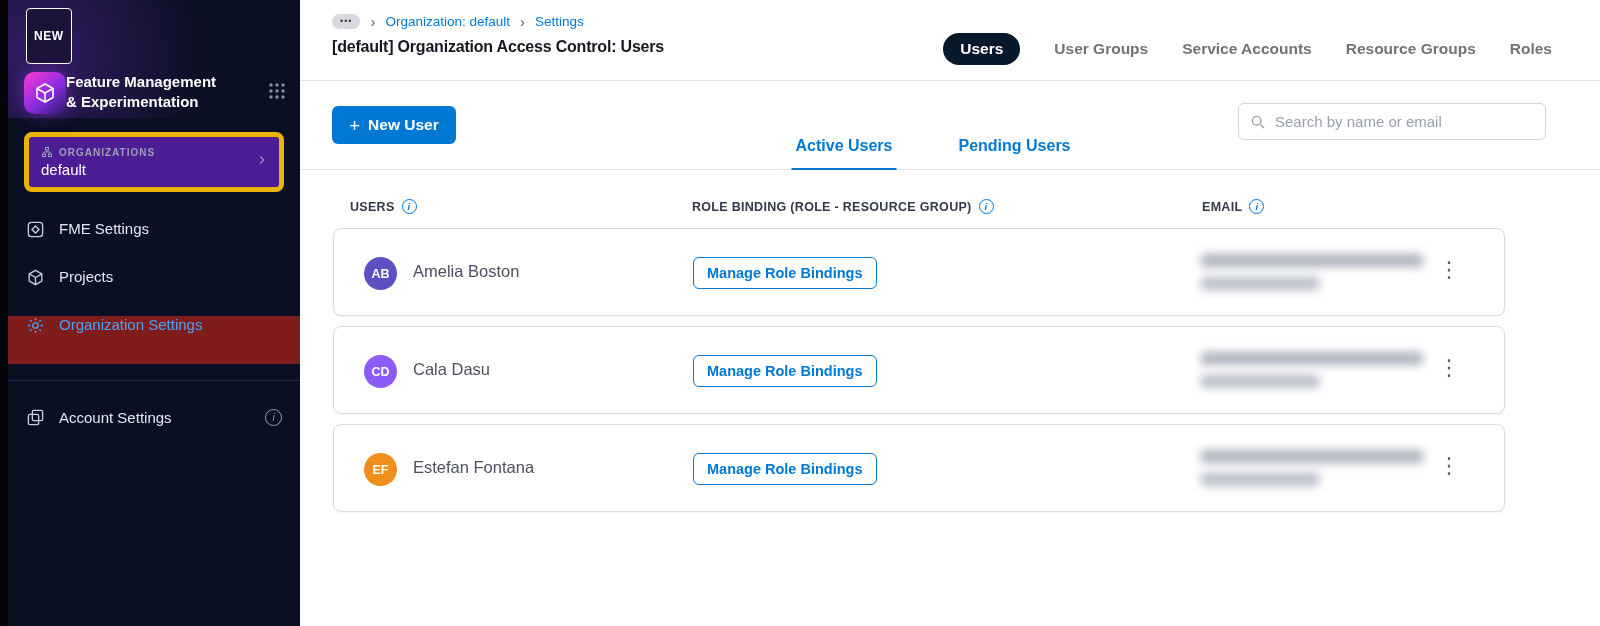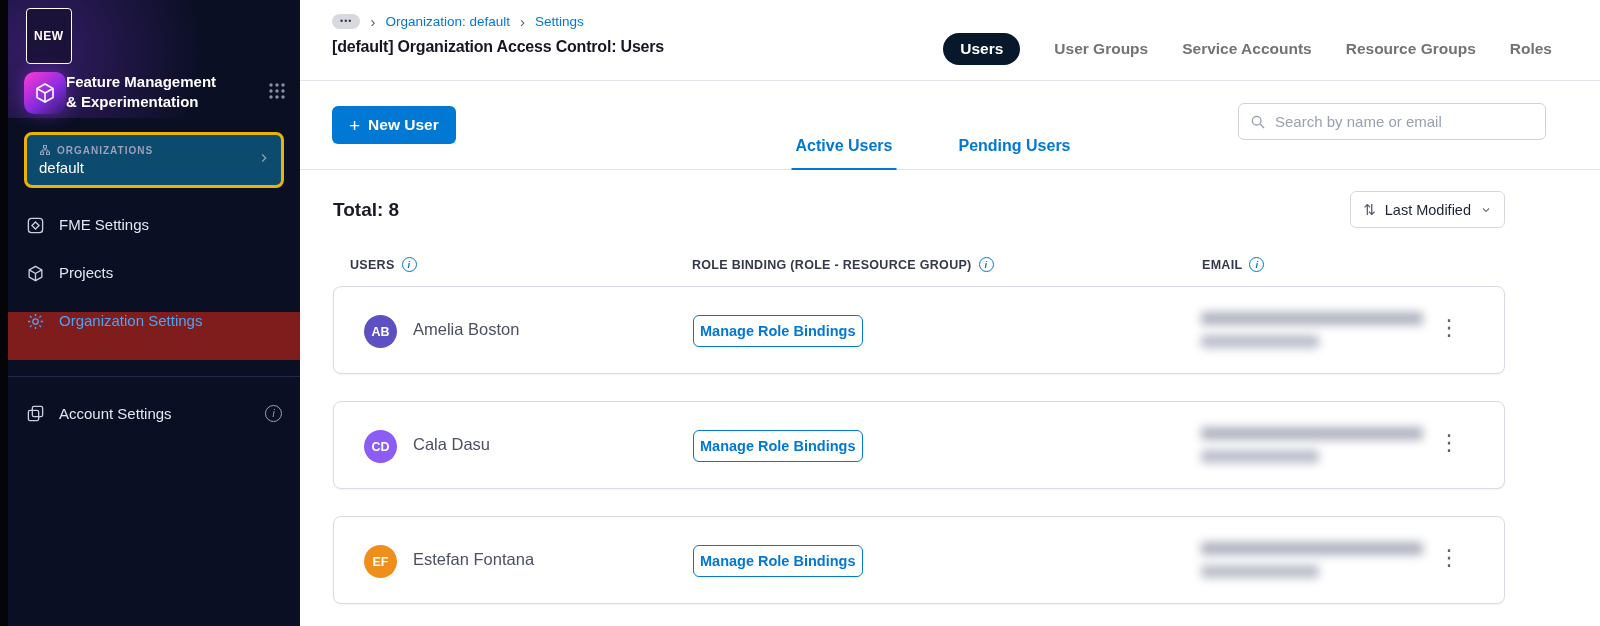--- a/index.html
+++ b/index.html
@@ -17,21 +17,21 @@
   .new-badge { display:inline-block; border:1px solid #fff; border-radius:4px; padding:20px 7px;
     font-size:12px; font-weight:700; letter-spacing:.6px; color:#fff; background:rgba(25,18,54,.9); margin:0 0 8px 2px; }
   .brand-row { display:flex; align-items:flex-start; gap:0; }
   .logo { width:42px; height:42px; border-radius:10px; flex:none;
     background:linear-gradient(140deg,#ff3bd4 0%,#8a2be2 55%,#2d1b69 100%);
     display:flex; align-items:center; justify-content:center;
     box-shadow:0 0 18px rgba(160,60,255,.45); }
   .app-title { font-size:15px; font-weight:700; line-height:1.32; color:#fff; width:152px; }
   .grid-icon { margin-left:auto; margin-top:10px; color:#8b90a3; cursor:pointer; }
 
-  .org-box { margin:14px 16px 0 16px; background:#0c4a6e; border:3px solid #eab308; border-radius:8px;
+  .org-box { margin:14px 16px 0 16px; background:#4c1d95; border:5px solid #eab308; border-radius:8px;
     padding:9px 34px 9px 12px; position:relative; cursor:pointer; }
   .org-label-row { display:flex; align-items:center; gap:6px; color:#9aa1b8; }
   .org-label { font-size:10px; font-weight:700; letter-spacing:1px; }
   .org-value { font-size:15px; color:#fff; margin-top:3px; }
   .org-chevron { position:absolute; right:10px; top:50%; transform:translateY(-50%); color:#9aa1b8; }
 
   .sb-nav { margin-top:28px; }
   .nav-item { display:flex; align-items:flex-start; gap:14px; height:48px; padding:0 18px;
     font-size:15px; color:#e2e6f0; cursor:pointer; }
   .nav-item .ni-icon { color:#c9cede; display:flex; }
@@ -85,27 +85,27 @@
   .sort-chevron { color:#6b7280; display:flex; }
 
   .table-head { position:relative; height:58px; }
   .head-cell { position:absolute; bottom:14px; display:flex; align-items:center; gap:7px;
     font-size:12.5px; font-weight:700; color:#333949; letter-spacing:.3px; white-space:nowrap; }
   .hc-users { left:50px; } .hc-role { left:392px; } .hc-email { left:902px; }
   .info-dot { width:15px; height:15px; border:1px solid #0278d5; border-radius:50%; color:#0278d5;
     font-size:9.5px; font-weight:700; font-style:italic; display:flex; align-items:center;
     justify-content:center; cursor:pointer; flex:none; }
 
-  .rows { padding:0 95px 0 33px; display:flex; flex-direction:column; gap:27px; }
+  .rows { padding:0 95px 0 33px; display:flex; flex-direction:column; gap:10px; }
   .user-row { position:relative; height:88px; background:#fff; border:1px solid #d9dbe4;
     border-radius:8px; box-shadow:0 1px 2px rgba(16,24,40,.05); }
   .avatar { position:absolute; left:30px; top:28px; width:33px; height:33px; border-radius:50%;
     color:#fff; font-size:12.5px; font-weight:700; display:flex; align-items:center; justify-content:center; }
   .user-name { position:absolute; left:79px; top:33px; font-size:16.5px; color:#4c5061; }
-  .manage-btn { position:absolute; left:359px; top:28px; height:32px; padding:0 6px;
+  .manage-btn { position:absolute; left:359px; top:28px; height:32px; padding:0 13px;
     border:1px solid #0278d5; color:#0278d5; background:#fff; border-radius:6px;
     font-size:14.5px; font-weight:600; cursor:pointer; }
   .email-redacted { position:absolute; left:867px; top:25px; }
   .blur-a { height:13px; width:222px; background:#aeb2bf; border-radius:3px; filter:blur(5px); }
   .blur-b { margin-top:10px; height:13px; width:118px; background:#b9bdc9; border-radius:3px; filter:blur(5px); }
   .kebab { position:absolute; right:38px; top:28px; font-size:22px; color:#5c6270; line-height:1;
     cursor:pointer; padding:2px 6px; }
 </style>
 </head>
 <body>
@@ -237,32 +237,20 @@
       <div class="search-box">
         <svg width="16" height="16" viewBox="0 0 24 24" fill="none" stroke="currentColor" stroke-width="2">
           <circle cx="10" cy="10" r="6.5"></circle>
             <path d="M15.5 15.5L21 21"></path>
         </svg>
         <input type="text" placeholder="Search by name or email" style="">
       </div>
     </div>
 
     <div class="content">
-      <div class="summary-row">
-        <span class="total-label">Total: 8</span>
-        <button class="sort-btn">
-          <span class="sort-glyph">⇅</span>
-          <span>Last Modified</span>
-          <span class="sort-chevron">
-            <svg width="12" height="12" viewBox="0 0 24 24" fill="none" stroke="currentColor" stroke-width="2.2">
-                <path d="M6 9l6 6 6-6"></path>
-              </svg>
-          </span>
-        </button>
-      </div>
 
       <div class="table-head">
         <div class="head-cell hc-users">
           <span>USERS</span>
           <span class="info-dot">i</span>
         </div>
         <div class="head-cell hc-role">
           <span>ROLE BINDING (ROLE - RESOURCE GROUP)</span>
           <span class="info-dot">i</span>
         </div>

